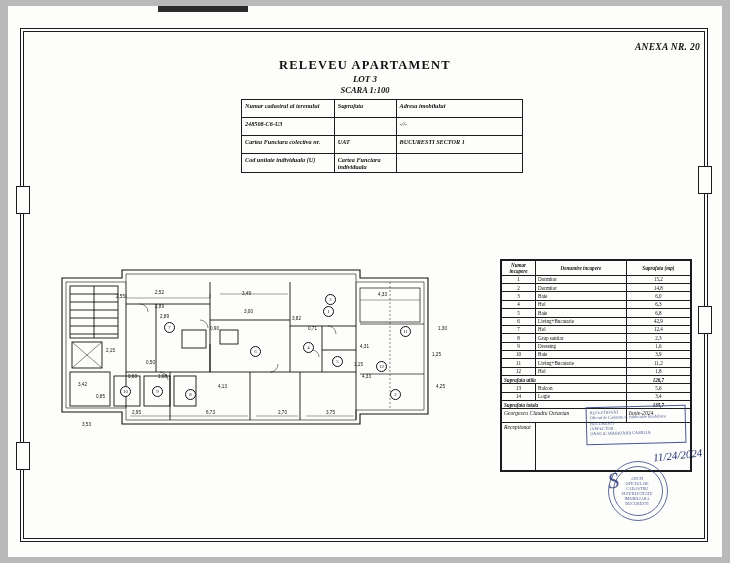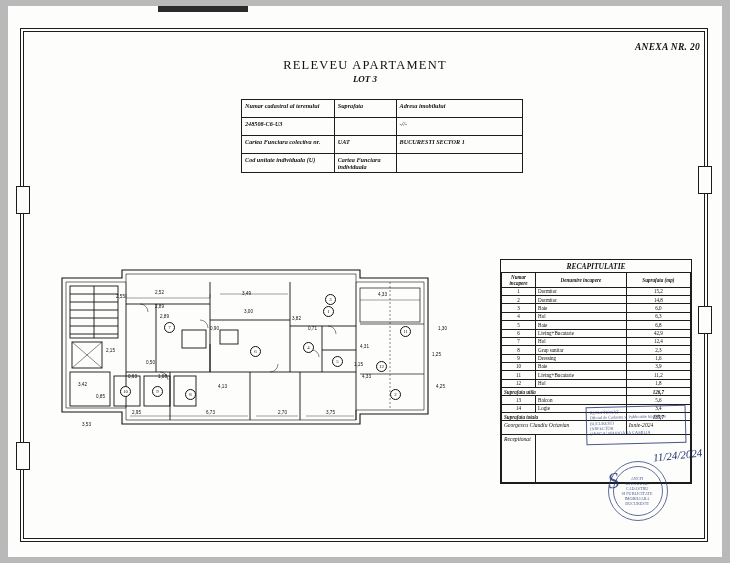--- a/index.html
+++ b/index.html
@@ -27,21 +27,21 @@
   
   .notch{position:absolute;border:1px solid #1c1c1c;background:#fdfdfb;}
 
   .anexa{
     position:absolute;right:22px;top:36px;
     font-style:italic;font-weight:bold;font-size:9.5px;letter-spacing:.3px;
     color:#111;
   }
   .title{
     position:absolute;left:0;right:0;top:52px;text-align:center;
-    font-weight:normal;font-size:12.5px;letter-spacing:1.2px;color:#111;
+    font-weight:bold;font-size:12.5px;letter-spacing:1.2px;color:#111;
   }
   .lot{
     position:absolute;left:0;right:0;top:68px;text-align:center;
     font-weight:bold;font-style:italic;font-size:9px;color:#111;
   }
   .scara{
     position:absolute;left:0;right:0;top:79px;text-align:center;
     font-weight:bold;font-style:italic;font-size:8.5px;color:#111;
   }
 
@@ -138,20 +138,21 @@
   <div class="border-inner"></div>
 
   <div class="notch" style="left:8px;top:180px;width:12px;height:26px;"></div>
   <div class="notch" style="left:8px;top:436px;width:12px;height:26px;"></div>
   <div class="notch" style="left:690px;top:160px;width:12px;height:26px;"></div>
   <div class="notch" style="left:690px;top:300px;width:12px;height:26px;"></div>
 
   <div class="anexa">ANEXA NR. 20</div>
   <div class="title">RELEVEU APARTAMENT</div>
   <div class="lot">LOT 3</div>
+  <div class="scara">SCARA 1:100</div>
 
   <table class="idtable">
     <tbody>
         <tr>
       <td class="c1 hdr">Numar cadastral al terenului</td>
       <td class="c2 hdr">Suprafata</td>
       <td class="c3 hdr">Adresa imobilului</td>
     </tr>
     <tr>
       <td class="c1 b">248508-C6-U3</td>
@@ -165,21 +166,20 @@
     </tr>
     <tr>
       <td class="c1 hdr">Cod unitate individuala (U)</td>
       <td class="c2 hdr">Cartea Funciara individuala</td>
       <td class="c3"></td>
     </tr>
   </tbody>
     </table>
 
   <div class="recap-wrap">
-    <div class="recap-title">RECAPITULATIE</div>
     <table class="recap">
       <tbody>
           <tr>
         <th class="rc-num">Numar incapere</th>
         <th class="rc-den">Denumire incapere</th>
         <th class="rc-sup">Suprafata (mp)</th>
       </tr>
       <tr>
             <td class="rc-num">1</td>
             <td class="rc-den">Dormitor</td>

